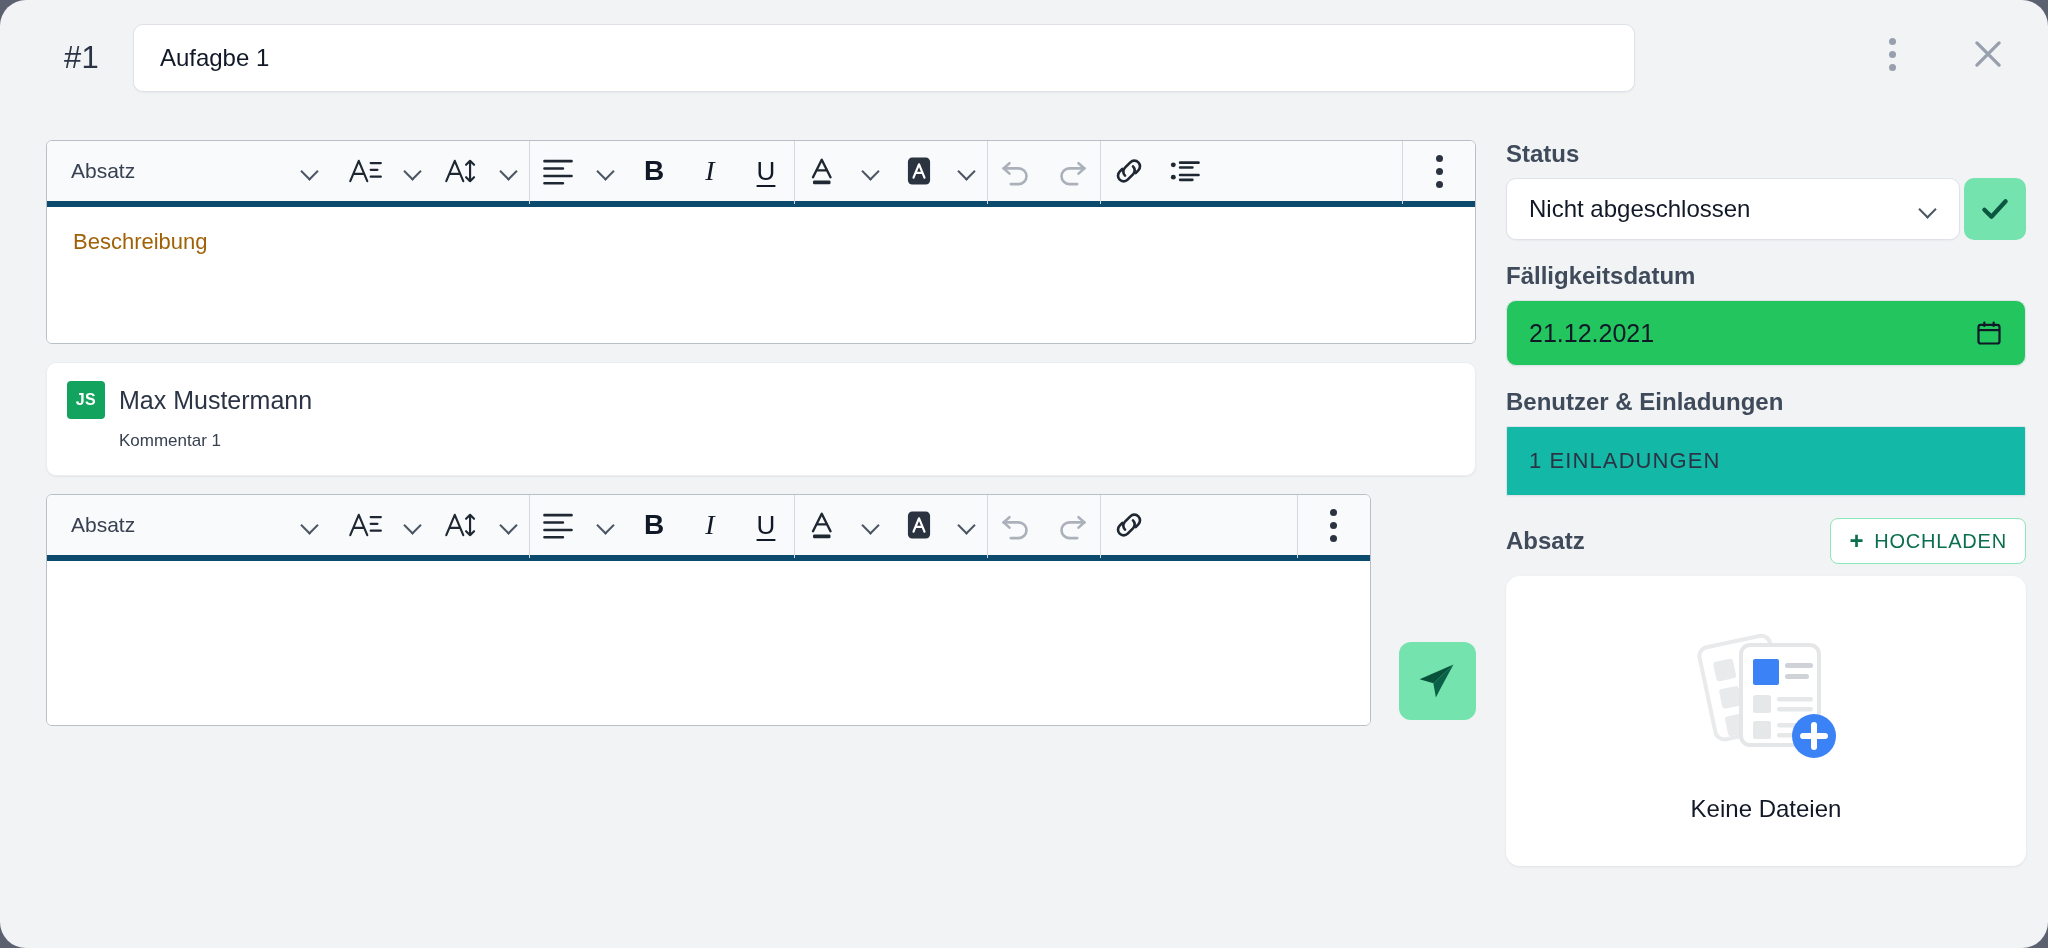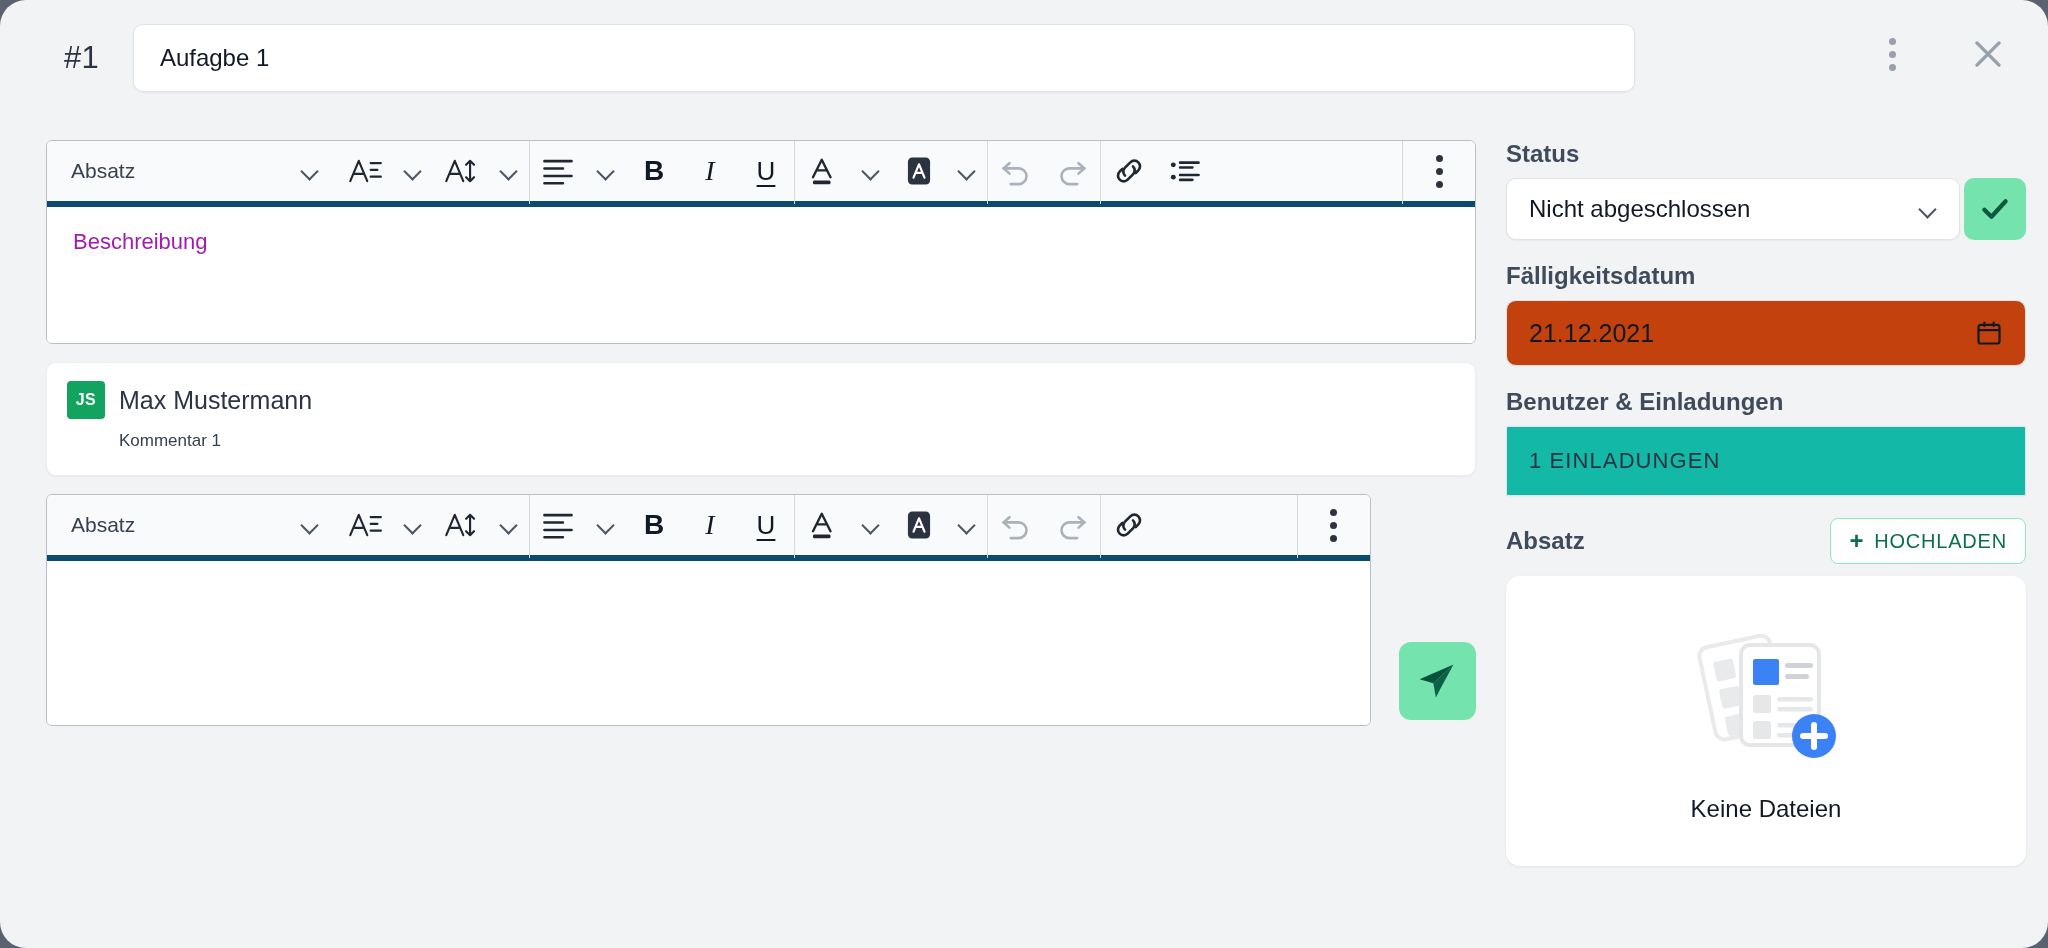--- a/index.html
+++ b/index.html
@@ -93,21 +93,21 @@
   .tb-btn { width: 56px; display: flex; align-items: center; justify-content: center; height: 100%; cursor: pointer; }
   .tb-chev { width: 40px; display: flex; align-items: center; justify-content: center; height: 100%; cursor: pointer; }
   .bold-g { font-weight: bold; font-size: 28px; color: #111827; font-family: "Liberation Sans", sans-serif; }
   .ital-g { font-style: italic; font-size: 28px; color: #111827; font-family: "Liberation Serif", serif; }
   .undl-g { font-size: 26px; color: #111827; text-decoration: underline; text-underline-offset: 5px; }
 
   .editor-body {
     min-height: 136px;
     padding: 22px 26px;
     font-size: 22px;
-    color: #a21caf;
+    color: #a16207;
     background: #fff;
   }
   .editor-body.empty { min-height: 164px; }
 
   
   .comment-card {
     margin-top: 18px;
     background: #ffffff;
     border-radius: 10px;
     padding: 18px 24px 24px 20px;
@@ -151,21 +151,21 @@
     cursor: pointer;
     box-shadow: 0 1px 2px rgba(16,24,40,.04);
   }
   .check-btn {
     width: 62px; height: 62px; border-radius: 10px;
     background: #74e3ad; display: flex; align-items: center; justify-content: center;
     cursor: pointer; flex: none;
   }
   .spacer { height: 22px; }
   .date-box {
-    height: 66px; background: #c2410c;
+    height: 66px; background: #22c55e;
     border: 1px solid #dfe3e8; border-radius: 10px;
     display: flex; align-items: center; justify-content: space-between;
     padding: 0 22px; font-size: 25px; color: #111827;
     box-shadow: 0 1px 2px rgba(16,24,40,.04);
   }
   .inv-box {
     height: 70px; background: #14b8a6;
     border: 1px solid #dfe3e8; border-radius: 2px;
     display: flex; align-items: center;
     padding: 0 22px; font-size: 22px; color: #2b3445;

